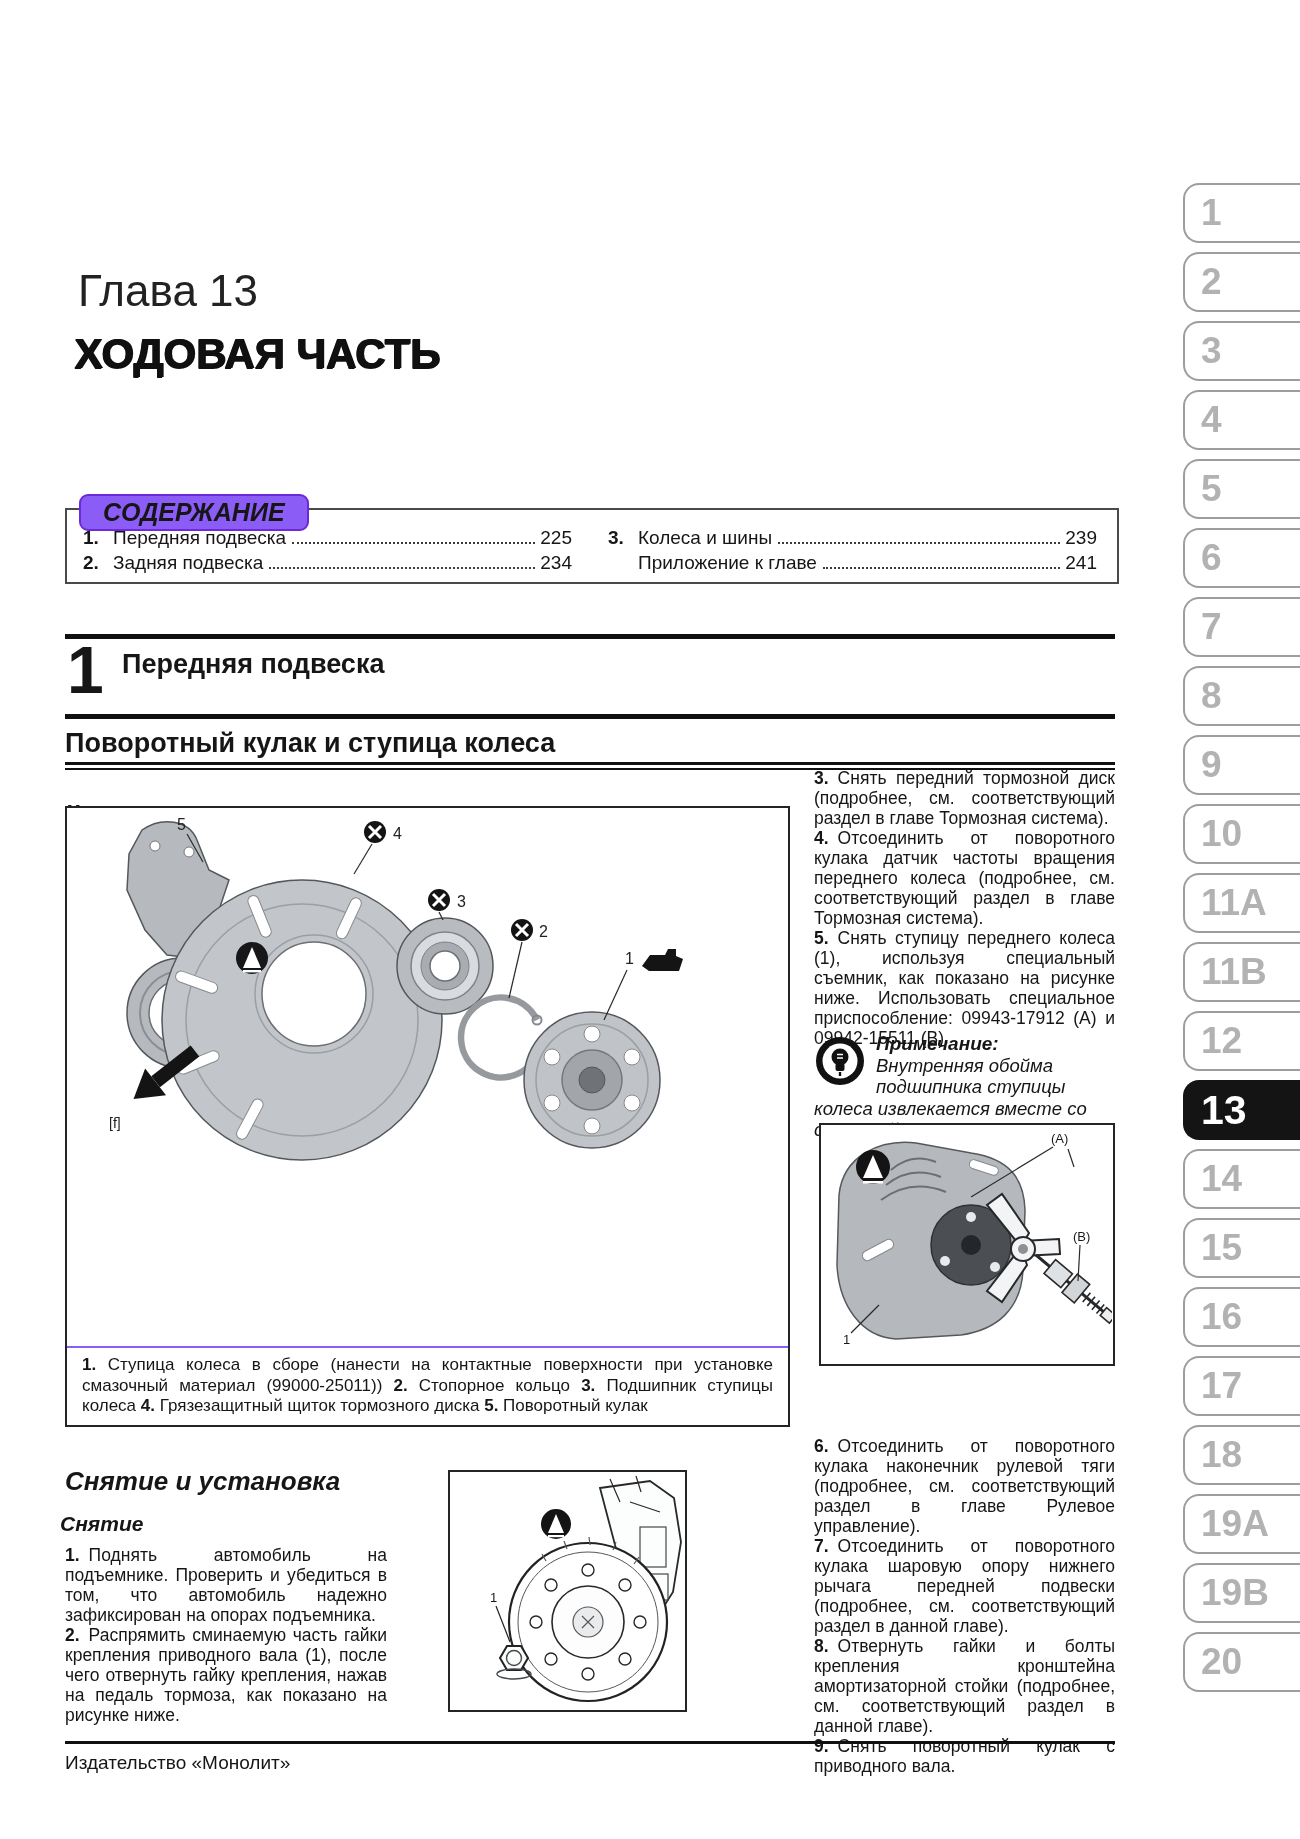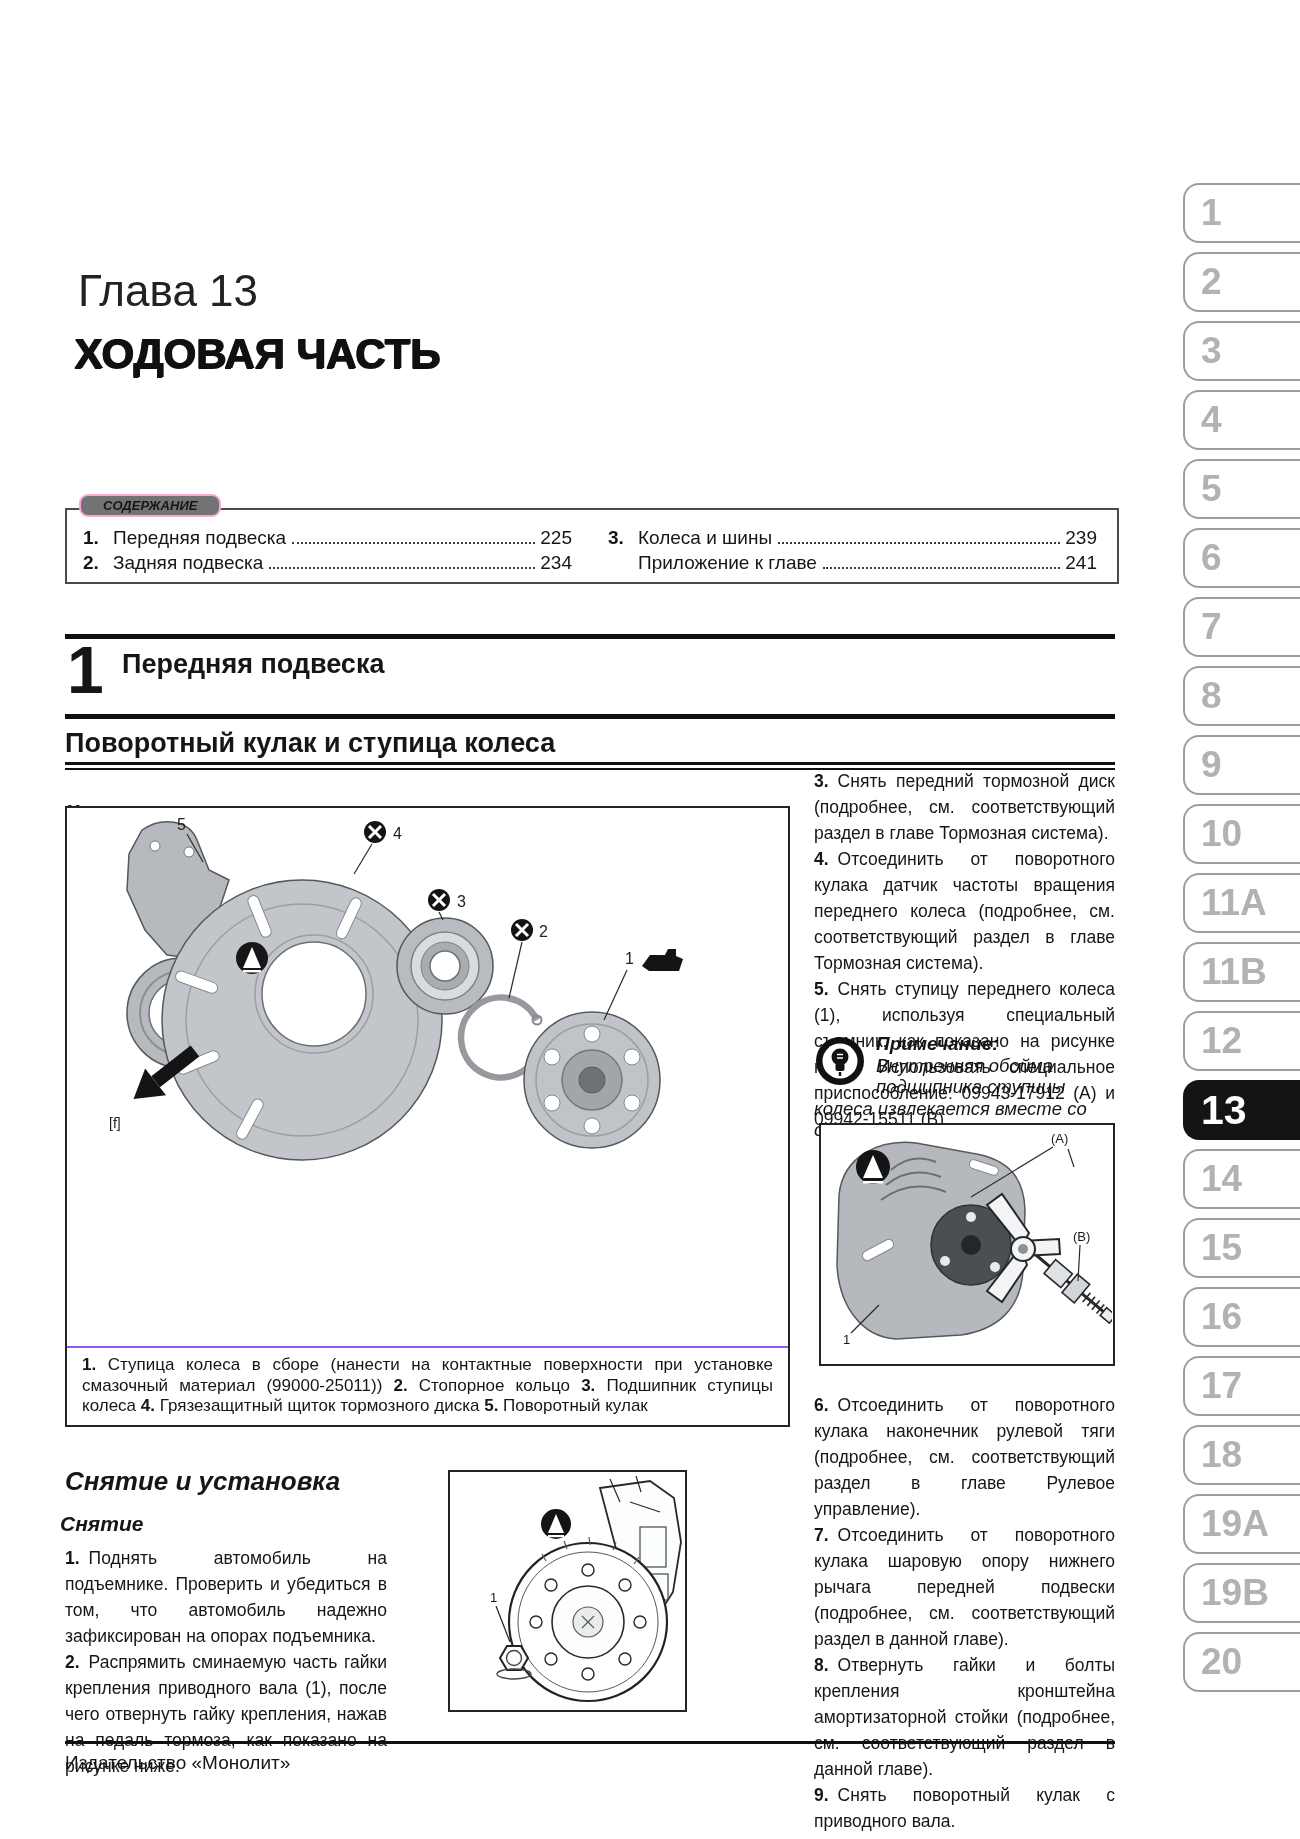--- a/index.html
+++ b/index.html
@@ -6,38 +6,38 @@
   .page{position:relative;width:1300px;height:1839px;background:#fff;overflow:hidden;
         font-family:"Liberation Sans",sans-serif;color:#161616;}
   .abs{position:absolute;}
 
   .chapter{left:78px;top:266px;font-size:44px;color:#222;}
   .big-title{left:74px;top:330px;font-size:42px;font-weight:bold;letter-spacing:0px;
              color:#101010;text-shadow:1.4px 0 0 #101010, 0 0.6px 0 #101010;text-align:right;}
 
   
   .toc{left:65px;top:508px;width:1050px;height:72px;border:2px solid #4a4a4a;background:#fff;}
-  .toc-tab{position:absolute;left:12px;top:-16px;background:#737373;border:2px solid #f9a8d4;
-           border-radius:9px;padding:2px 22px;font-size:13px;font-weight:bold;font-style:italic;}
+  .toc-tab{position:absolute;left:12px;top:-16px;background:#8b5cf6;border:2px solid #6d28d9;
+           border-radius:9px;padding:2px 22px;font-size:25px;font-weight:bold;font-style:italic;}
   .toc-cols{display:flex;padding:17px 20px 0 16px;gap:36px;}
   .toc-col{flex:1;display:flex;flex-direction:column;gap:3px;}
   .toc-item{display:flex;align-items:baseline;font-size:19px;line-height:22px;}
   .toc-num{font-weight:bold;width:30px;flex:none;}
   .toc-dots{flex:1;border-bottom:2px dotted #3c3c3c;margin:0 5px 4px 6px;min-width:20px;}
   .toc-pg{flex:none;}
 
   
   .rule{background:#101010;}
   .sec-num{left:67px;top:637px;font-size:66px;font-weight:bold;line-height:66px;}
   .sec-title{left:122px;top:649px;font-size:27px;font-weight:bold;}
   .subhead{left:65px;top:728px;font-size:27px;font-weight:bold;}
   .components{left:65px;top:775px;font-size:22px;font-weight:bold;font-style:italic;margin-top:25px;}
 
   
-  .txtcol{font-size:17.5px;line-height:26px;text-align:justify;}
+  .txtcol{font-size:17.5px;line-height:20px;text-align:justify;}
   .step{margin:0;}
   .sn{margin-right:9px;}
 
   
   .note{left:814px;top:1033px;width:301px;font-size:18.5px;line-height:21.5px;font-style:italic;}
   .note-icon{float:left;width:52px;height:52px;margin:2px 10px 2px 0;}
   .note-title{font-size:19px;}
 
   
   .figbox{border:2.5px solid #242424;background:#fff;box-sizing:border-box;}
@@ -166,21 +166,21 @@
       <path d="M232,22 L150,72" stroke="#2a2a2a" stroke-width="1.2" fill="none"></path>
       <path d="M247,24 L253,42" stroke="#2a2a2a" stroke-width="1.2" fill="none"></path>
       <path d="M259,120 L257,156" stroke="#2a2a2a" stroke-width="1.2" fill="none"></path>
       <path d="M30,208 L58,180" stroke="#2a2a2a" stroke-width="1.2" fill="none"></path>
       <text x="230" y="18" font-size="13" fill="#1a1a1a">(A)</text>
       <text x="252" y="116" font-size="13" fill="#1a1a1a">(B)</text>
       <text x="22" y="219" font-size="13" fill="#1a1a1a">1</text>
     </svg>
   </div>
 
-  <div class="abs txtcol" style="left:814px;top:1392px;width:301px;">
+  <div class="abs txtcol" style="left:814px;top:1436px;width:301px;">
     <p class="step"><b class="sn">6.</b><span>Отсоединить от поворотного кулака наконечник рулевой тяги (подробнее, см. соответствующий раздел в главе Рулевое управление).</span></p>
     <p class="step"><b class="sn">7.</b><span>Отсоединить от поворотного кулака шаровую опору нижнего рычага передней подвески (подробнее, см. соответствующий раздел в данной главе).</span></p>
     <p class="step"><b class="sn">8.</b><span>Отвернуть гайки и болты крепления кронштейна амортизаторной стойки (подробнее, см. соответствующий раздел в данной главе).</span></p>
     <p class="step"><b class="sn">9.</b><span>Снять поворотный кулак с приводного вала.</span></p>
   </div>
 
   <div class="abs figbox" style="left:65px;top:806px;width:725px;height:621px;">
     <svg width="720" height="534" viewBox="0 0 720 534">
 
       <path d="M75,22 C95,8 122,12 130,32 L142,62 L162,72 L152,102 L160,132 L142,152 L100,147 L78,122 L60,82 L62,46 Z" fill="#b6babe" stroke="#54585c" stroke-width="1.5"></path>

